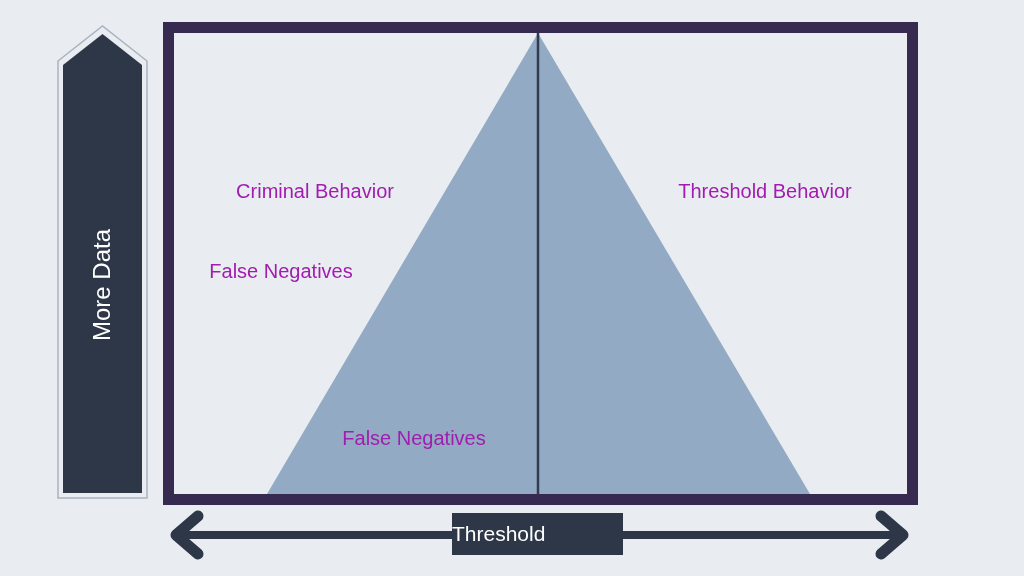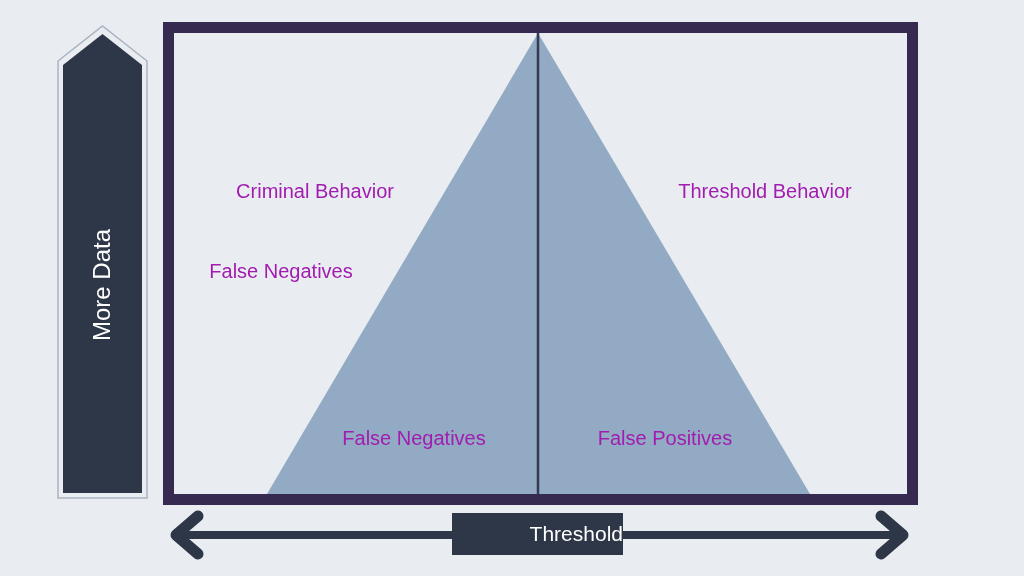--- a/index.html
+++ b/index.html
@@ -41,21 +41,21 @@
   }
   .threshold-box {
     position: absolute;
     left: 452px;
     top: 513px;
     width: 171px;
     height: 42px;
     background: #2d3748;
     display: flex;
     align-items: center;
-    justify-content: flex-end;
+    justify-content: flex-start;
   }
   .threshold-box span {
     color: #ffffff;
     font-size: 21px;
   }
   .moredata-text {
     font-size: 24px;
     fill: #ffffff;
     font-family: "Liberation Sans", sans-serif;
   }
@@ -88,19 +88,18 @@
 
   <div class="label" style="left:315px; top:191px;">Criminal Behavior</div>
 
   <div class="label" style="left:765px; top:191px;">Threshold Behavior</div>
 
   <div class="label" style="left:281px; top:271px;">False Negatives</div>
 
 
   <div class="label" style="left:414px; top:438px;text-align:center;">False Negatives</div>
 
-  <div class="label" style="left:665px; top:438px;">False Positives</div>
 
   <div class="threshold-box">
     <span>Threshold</span>
   </div>
 
 </div>
 
 </body></html>

